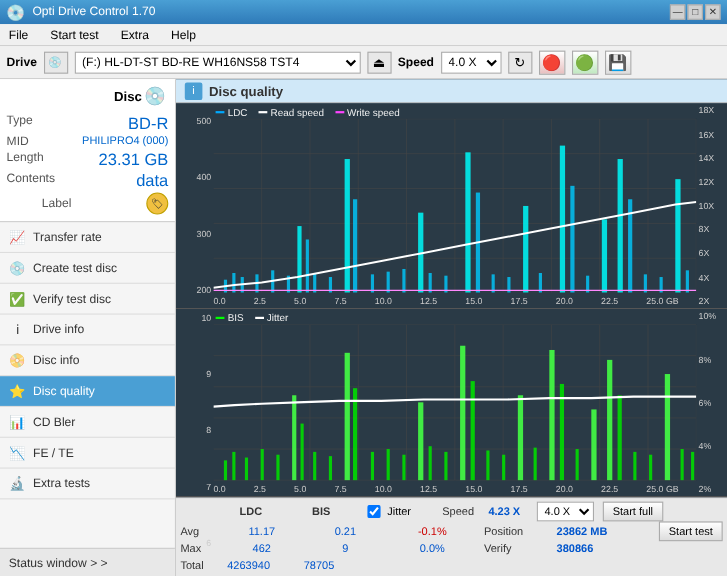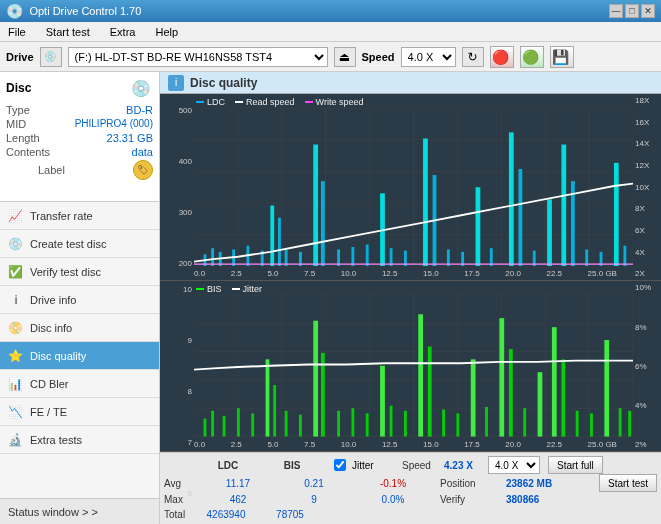--- a/index.html
+++ b/index.html
@@ -132,21 +132,21 @@
     
     #disc-panel {
       background: white;
       border-bottom: 1px solid #ccc;
       padding: 4px 6px;
       min-height: 130px;
     }
     #disc-panel-header {
       display: flex;
       align-items: center;
-      justify-content: space-between;
+      justify-content: flex-end;
       margin-bottom: 4px;
     }
     .disc-section-title {
       font-weight: bold;
       font-size: 12px;
     }
     .disc-icon {
       width: 24px;
       height: 24px;
       display: flex;
@@ -158,21 +158,21 @@
       display: flex;
       justify-content: space-between;
       margin-bottom: 2px;
     }
     .disc-field {
       color: #555;
       font-size: 11px;
     }
     .disc-value {
       color: #0066cc;
-      font-size: 11px;
+      font-size: 15px;
       text-align: right;
     }
     .disc-label-row {
       display: flex;
       justify-content: space-between;
       align-items: center;
       margin-top: 2px;
       margin-left: 32px;
     }
     .label-icon {

